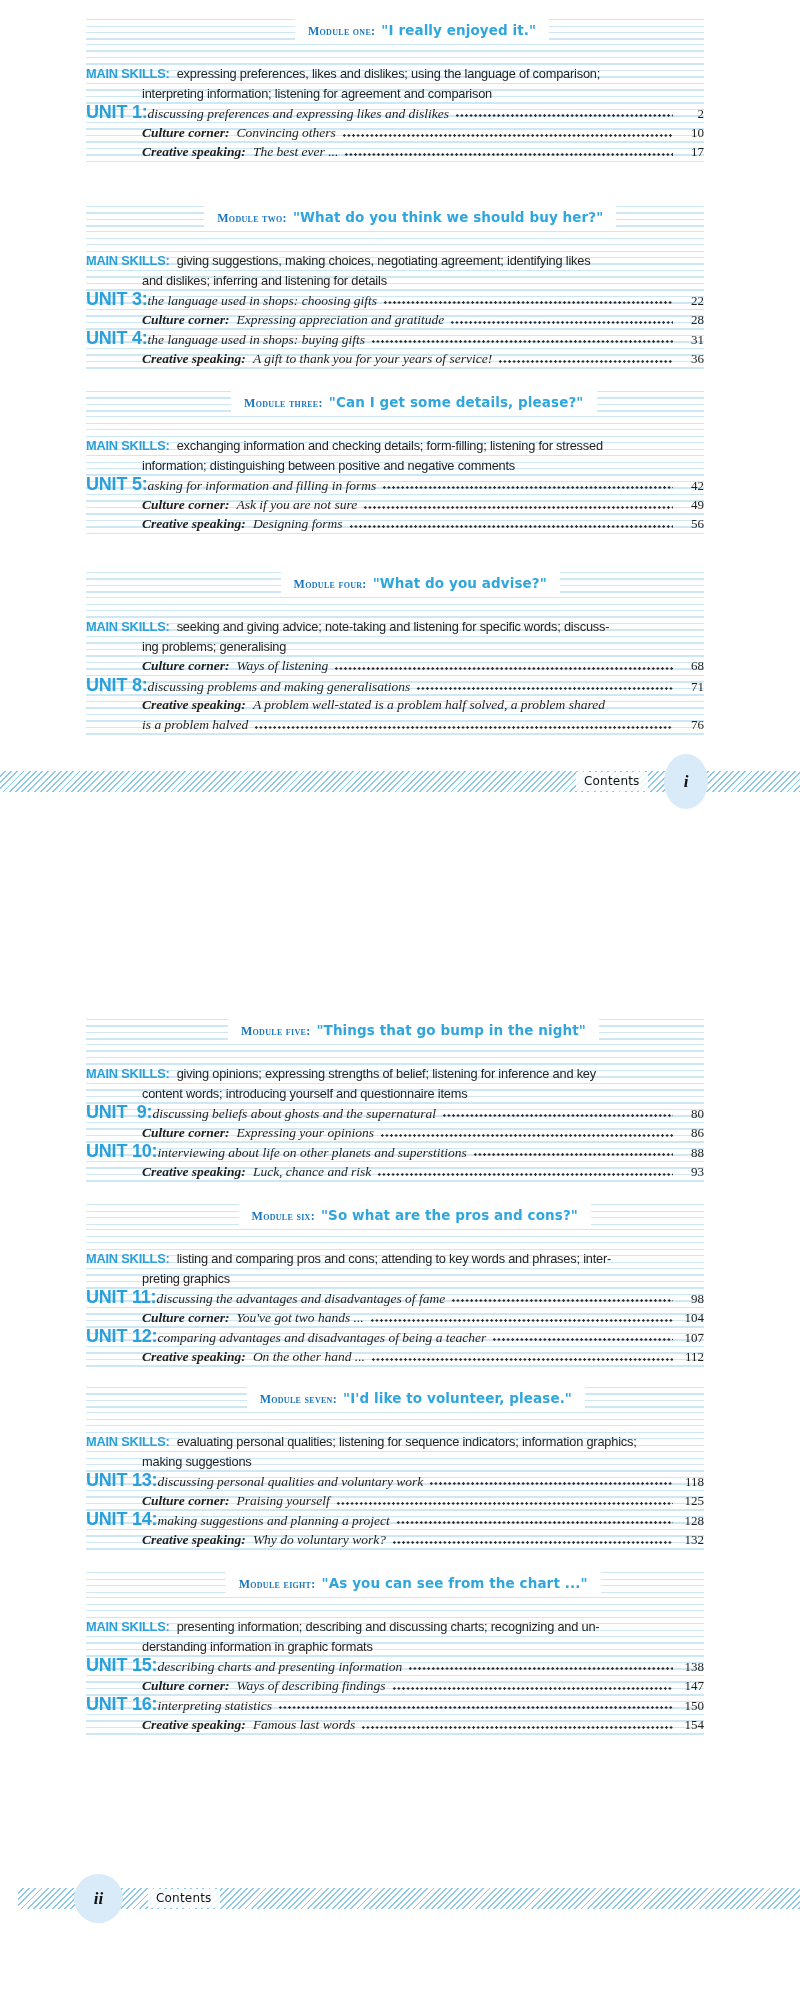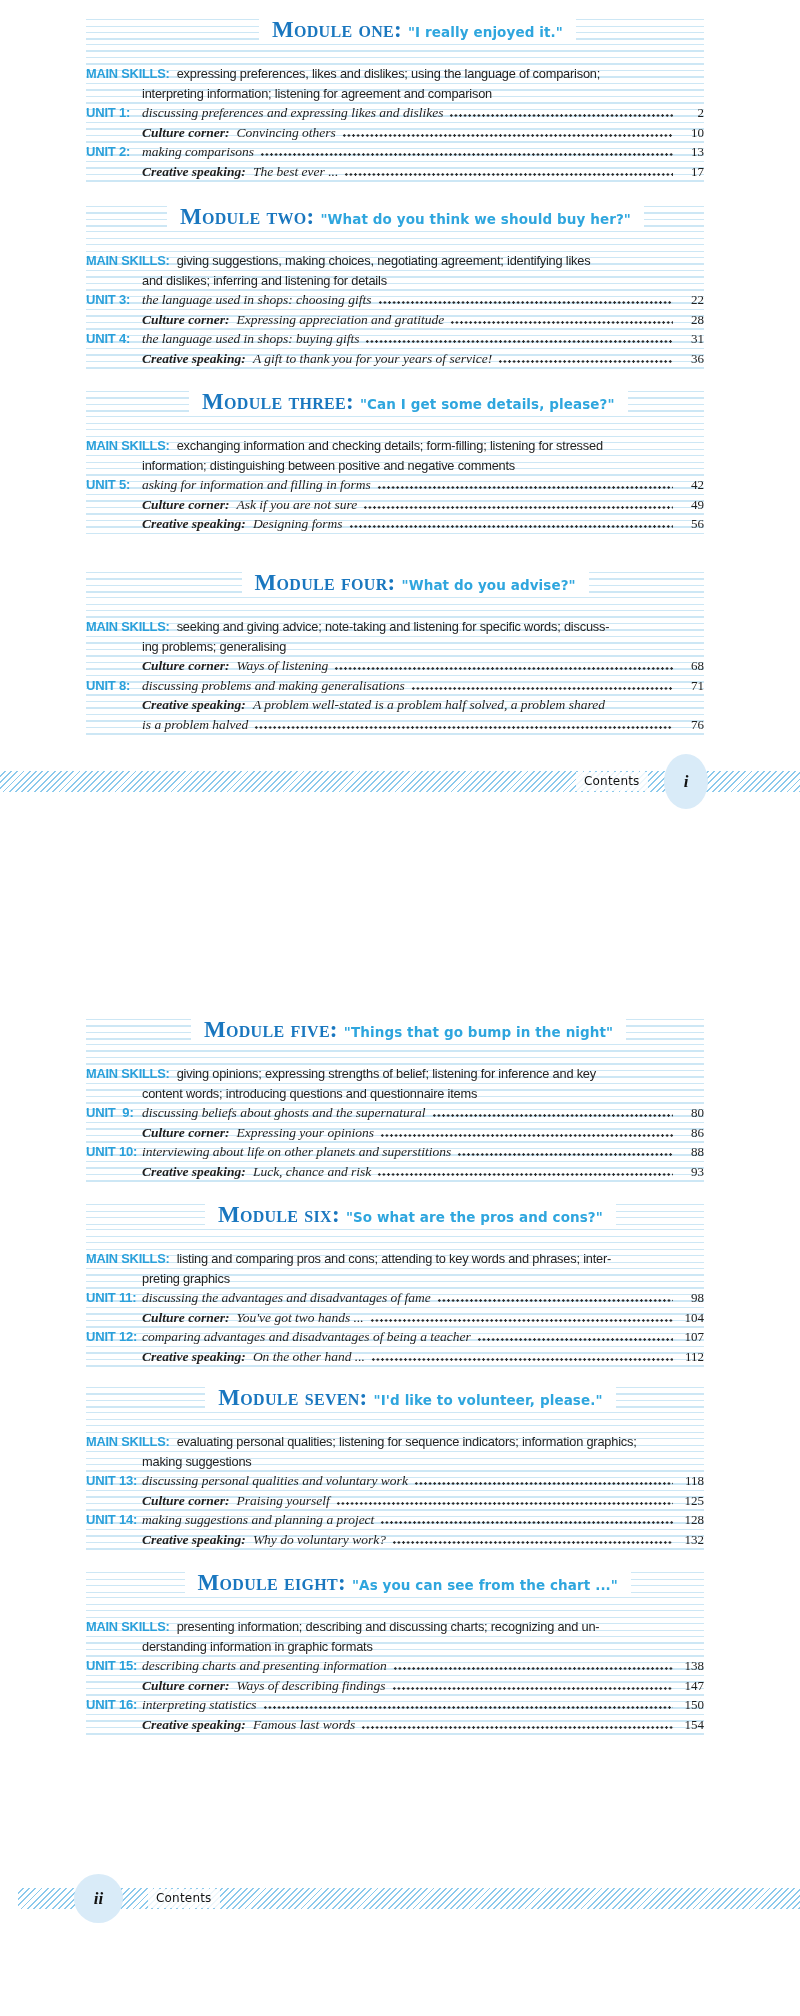--- a/index.html
+++ b/index.html
@@ -16,21 +16,21 @@
   .mod-head { display:flex; align-items:center; height:28px; }
   .rule-seg {
     height:23px;
     background:repeating-linear-gradient(to bottom,#cde7f5 0,#cde7f5 1.2px,transparent 1.2px,transparent 6.5px);
   }
   .seg-l { flex:1.35; }
   .seg-r { flex:1; }
   .mod-title { padding:0 13px; white-space:nowrap; }
   .mod-label {
     font-family:"Liberation Serif", serif; font-variant:small-caps;
-    font-weight:bold; font-size:23px; color:#1a77bf; letter-spacing:.3px;
+    font-weight:bold; font-size:12px; color:#1a77bf; letter-spacing:.3px;
   }
   .mod-quote {
     font-family:"DejaVu Sans", sans-serif; font-weight:bold;
     font-size:13.5px; color:#2fa6de; letter-spacing:.1px; margin-left:6px;
   }
   .mod-body {
     background:repeating-linear-gradient(to bottom,#cde7f5 0,#cde7f5 1.2px,transparent 1.2px,transparent 6.5px);
     padding:20px 0 4px 0;
   }
 
@@ -38,21 +38,21 @@
   .skills-line {
     height:19.5px; line-height:19.5px; white-space:nowrap;
     font-size:12.8px; letter-spacing:-.2px; color:#222;
   }
   .skills-label { font-weight:bold; color:#2aa0db; margin-right:7px; letter-spacing:-.2px; }
   .skills-cont { padding-left:56px; }
 
   
   .toc-row { display:flex; align-items:baseline; height:19.5px; line-height:19.5px; }
   .row-label {
-    flex:0 0 56px; font-weight:bold; font-size:13px; color:#2aa0db;
+    flex:0 0 56px; font-weight:bold; font-size:18px; color:#2aa0db;
     letter-spacing:-.2px; white-space:pre;
   }
   .row-prefix {
     font-family:"Liberation Serif", serif; font-style:italic; font-weight:bold;
     font-size:13.5px; color:#1e1e1e; margin-right:7px; white-space:nowrap;
   }
   .row-desc {
     font-family:"Liberation Serif", serif; font-style:italic;
     font-size:13.5px; color:#1e1e1e; white-space:nowrap;
   }
@@ -113,26 +113,20 @@
             <span class="row-page">2</span>
           </div>
           <div class="toc-row">
             <span class="row-label"></span>
             <span class="row-prefix">Culture corner:</span>
             <span class="row-desc">Convincing others</span>
             <span class="leader"></span>
             <span class="row-page">10</span>
           </div>
           <div class="toc-row">
-            <span class="row-label">UNIT 2:</span>
-            <span class="row-desc">making comparisons</span>
-            <span class="leader"></span>
-            <span class="row-page">13</span>
-          </div>
-          <div class="toc-row">
             <span class="row-label"></span>
             <span class="row-prefix">Creative speaking:</span>
             <span class="row-desc">The best ever ...</span>
             <span class="leader"></span>
             <span class="row-page">17</span>
           </div>
         </div>
       </section>
       <section class="module" style="top: 203px;">
         <div class="mod-head">
@@ -242,21 +236,21 @@
     </div>
   <div id="modules-page2">
       <section class="module" style="top: 1016px;">
         <div class="mod-head">
           <div class="rule-seg seg-l"></div>
           <div class="mod-title"><span class="mod-label">Module five:</span><span class="mod-quote">"Things that go bump in the night"</span></div>
           <div class="rule-seg seg-r"></div>
         </div>
         <div class="mod-body">
           <div class="skills-line"><span class="skills-label">MAIN SKILLS:</span><span>giving opinions; expressing strengths of belief; listening for inference and key</span></div>
-          <div class="skills-line skills-cont">content words; introducing questions and questionnaire items</div>
+          <div class="skills-line skills-cont">content words; introducing yourself and questionnaire items</div>
           <div class="toc-row">
             <span class="row-label">UNIT  9:</span>
             <span class="row-desc">discussing beliefs about ghosts and the supernatural</span>
             <span class="leader"></span>
             <span class="row-page">80</span>
           </div>
           <div class="toc-row">
             <span class="row-label"></span>
             <span class="row-prefix">Culture corner:</span>
             <span class="row-desc">Expressing your opinions</span>

